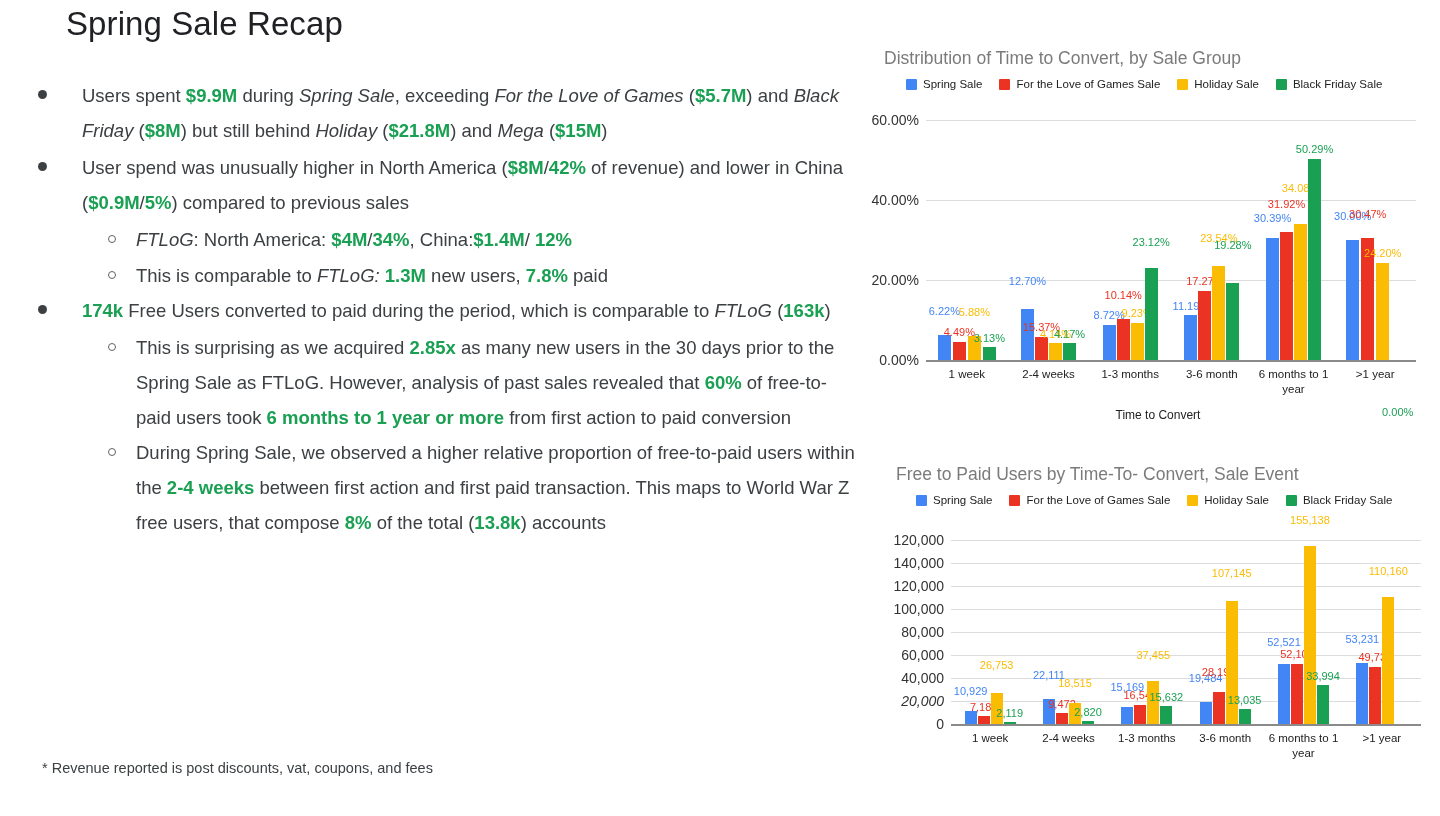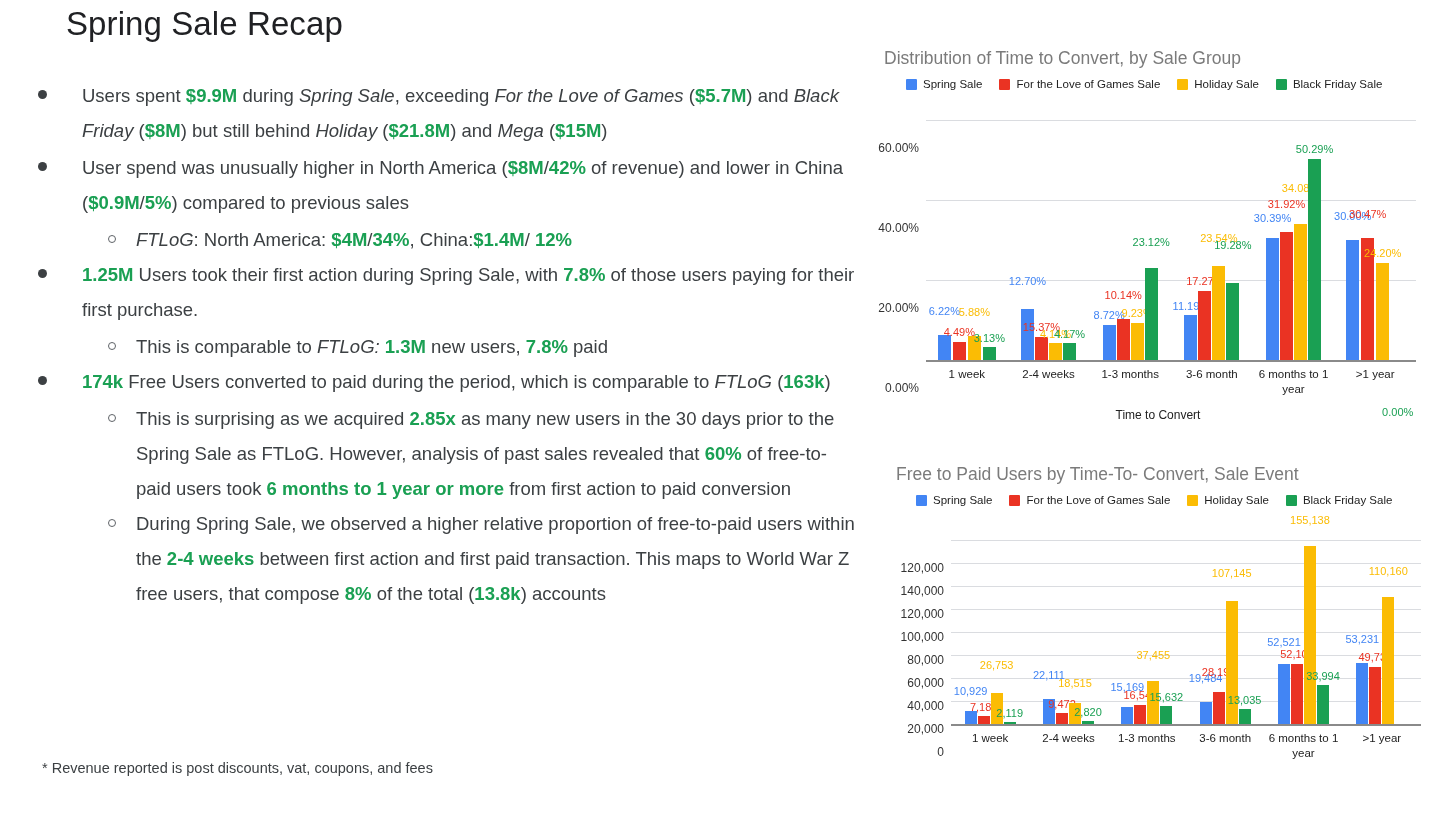--- a/index.html
+++ b/index.html
@@ -54,21 +54,21 @@
   .legend-item { display: flex; align-items: center; gap: 6px; }
   .legend-swatch { width: 11px; height: 11px; border-radius: 1px; display: block; }
   .legend-label { font-size: 11.5px; color: #222; white-space: nowrap; }
 
   .plot { position: relative; }
   .gridline {
     position: absolute; left: 0; right: 0; height: 1px; background: #dadce0;
   }
   .ytick {
     position: absolute; right: 100%; margin-right: 7px;
-    font-size: 12px; color: #333; white-space: nowrap; transform: translateY(-50%); margin-top: 28px;
+    font-size: 14px; color: #333; white-space: nowrap; transform: translateY(-50%);
   }
   .axis-base { position: absolute; left: 0; right: 0; height: 1.5px; background: #8a8a8a; }
   .groups { position: absolute; left: 0; right: 0; bottom: 0; display: flex; }
   .group { flex: 1; position: relative; height: 100%; }
   .bars {
     position: absolute; left: 0; right: 0; bottom: 0; height: 100%;
     display: flex; justify-content: center; align-items: flex-end; gap: 1px;
   }
   .bar { width: 13px; }
   .bar-wrap { position: relative; display: flex; flex-direction: column;
@@ -96,21 +96,20 @@
     <div class="bullets">
       <ul class="lvl1" id="bullet-root">
           <li class="b1"><span class="dot"></span><span><span>Users spent </span><span class="g">$9.9M</span><span> during </span><span class="it">Spring Sale</span><span>, exceeding </span><span class="it">For the Love of Games</span><span> (</span><span class="g">$5.7M</span><span>) and </span><span class="it">Black Friday</span><span> (</span><span class="g">$8M</span><span>) but still behind </span><span class="it">Holiday</span><span> (</span><span class="g">$21.8M</span><span>) and </span><span class="it">Mega</span><span> (</span><span class="g">$15M</span><span>)</span></span></li>
           <li class="b1"><span class="dot"></span><span><span>User spend was unusually higher in North America (</span><span class="g">$8M</span><span>/</span><span class="g">42%</span><span> of revenue) and lower in China (</span><span class="g">$0.9M</span><span>/</span><span class="g">5%</span><span>) compared to previous sales</span></span></li>
           <ul class="lvl2">
             <li class="b2">
               <span class="circ"></span>
               <span class="inner"><span><span class="it">FTLoG</span><span>: North America: </span><span class="g">$4M</span><span>/</span><span class="g">34%</span><span>, China:</span><span class="g">$1.4M</span><span>/ </span><span class="g">12%</span></span></span>
             </li>
           </ul>
-          <li class="b1"><span class="dot"></span><span><span class="g">1.25M</span><span> Users took their first action during Spring Sale, with </span><span class="g">7.8%</span><span> of those users paying for their first purchase.</span></span></li>
           <ul class="lvl2">
             <li class="b2">
               <span class="circ"></span>
               <span class="inner"><span><span>This is comparable to </span><span class="it">FTLoG:</span><span> </span><span class="g">1.3M</span><span> new users,  </span><span class="g">7.8%</span><span> paid</span></span></span>
             </li>
           </ul>
           <li class="b1"><span class="dot"></span><span><span class="g">174k</span><span> Free Users converted to paid during the period, which is comparable to </span><span class="it">FTLoG</span><span> (</span><span class="g">163k</span><span>)</span></span></li>
           <ul class="lvl2">
             <li class="b2">
               <span class="circ"></span>
@@ -303,21 +302,21 @@
           <span class="legend-label">Holiday Sale</span>
         </div>
         <div class="legend-item">
           <span class="legend-swatch" style="background: rgb(26, 160, 83);"></span>
           <span class="legend-label">Black Friday Sale</span>
         </div>
       </div>
     <div class="plot" id="plot2" style="position:absolute; left:55px; top:76px; width:470px; height:184px;">
         <div class="ytick" style="top: 184px;">0</div>
         <div class="gridline" style="top: 161px;"></div>
-        <div class="ytick" style="top: 161px;">20,000</div>
+        <div class="ytick" style="top: 161px; font-style: italic;">20,000</div>
         <div class="gridline" style="top: 138px;"></div>
         <div class="ytick" style="top: 138px;">40,000</div>
         <div class="gridline" style="top: 115px;"></div>
         <div class="ytick" style="top: 115px;">60,000</div>
         <div class="gridline" style="top: 92px;"></div>
         <div class="ytick" style="top: 92px;">80,000</div>
         <div class="gridline" style="top: 69px;"></div>
         <div class="ytick" style="top: 69px;">100,000</div>
         <div class="gridline" style="top: 46px;"></div>
         <div class="ytick" style="top: 46px;">120,000</div>

